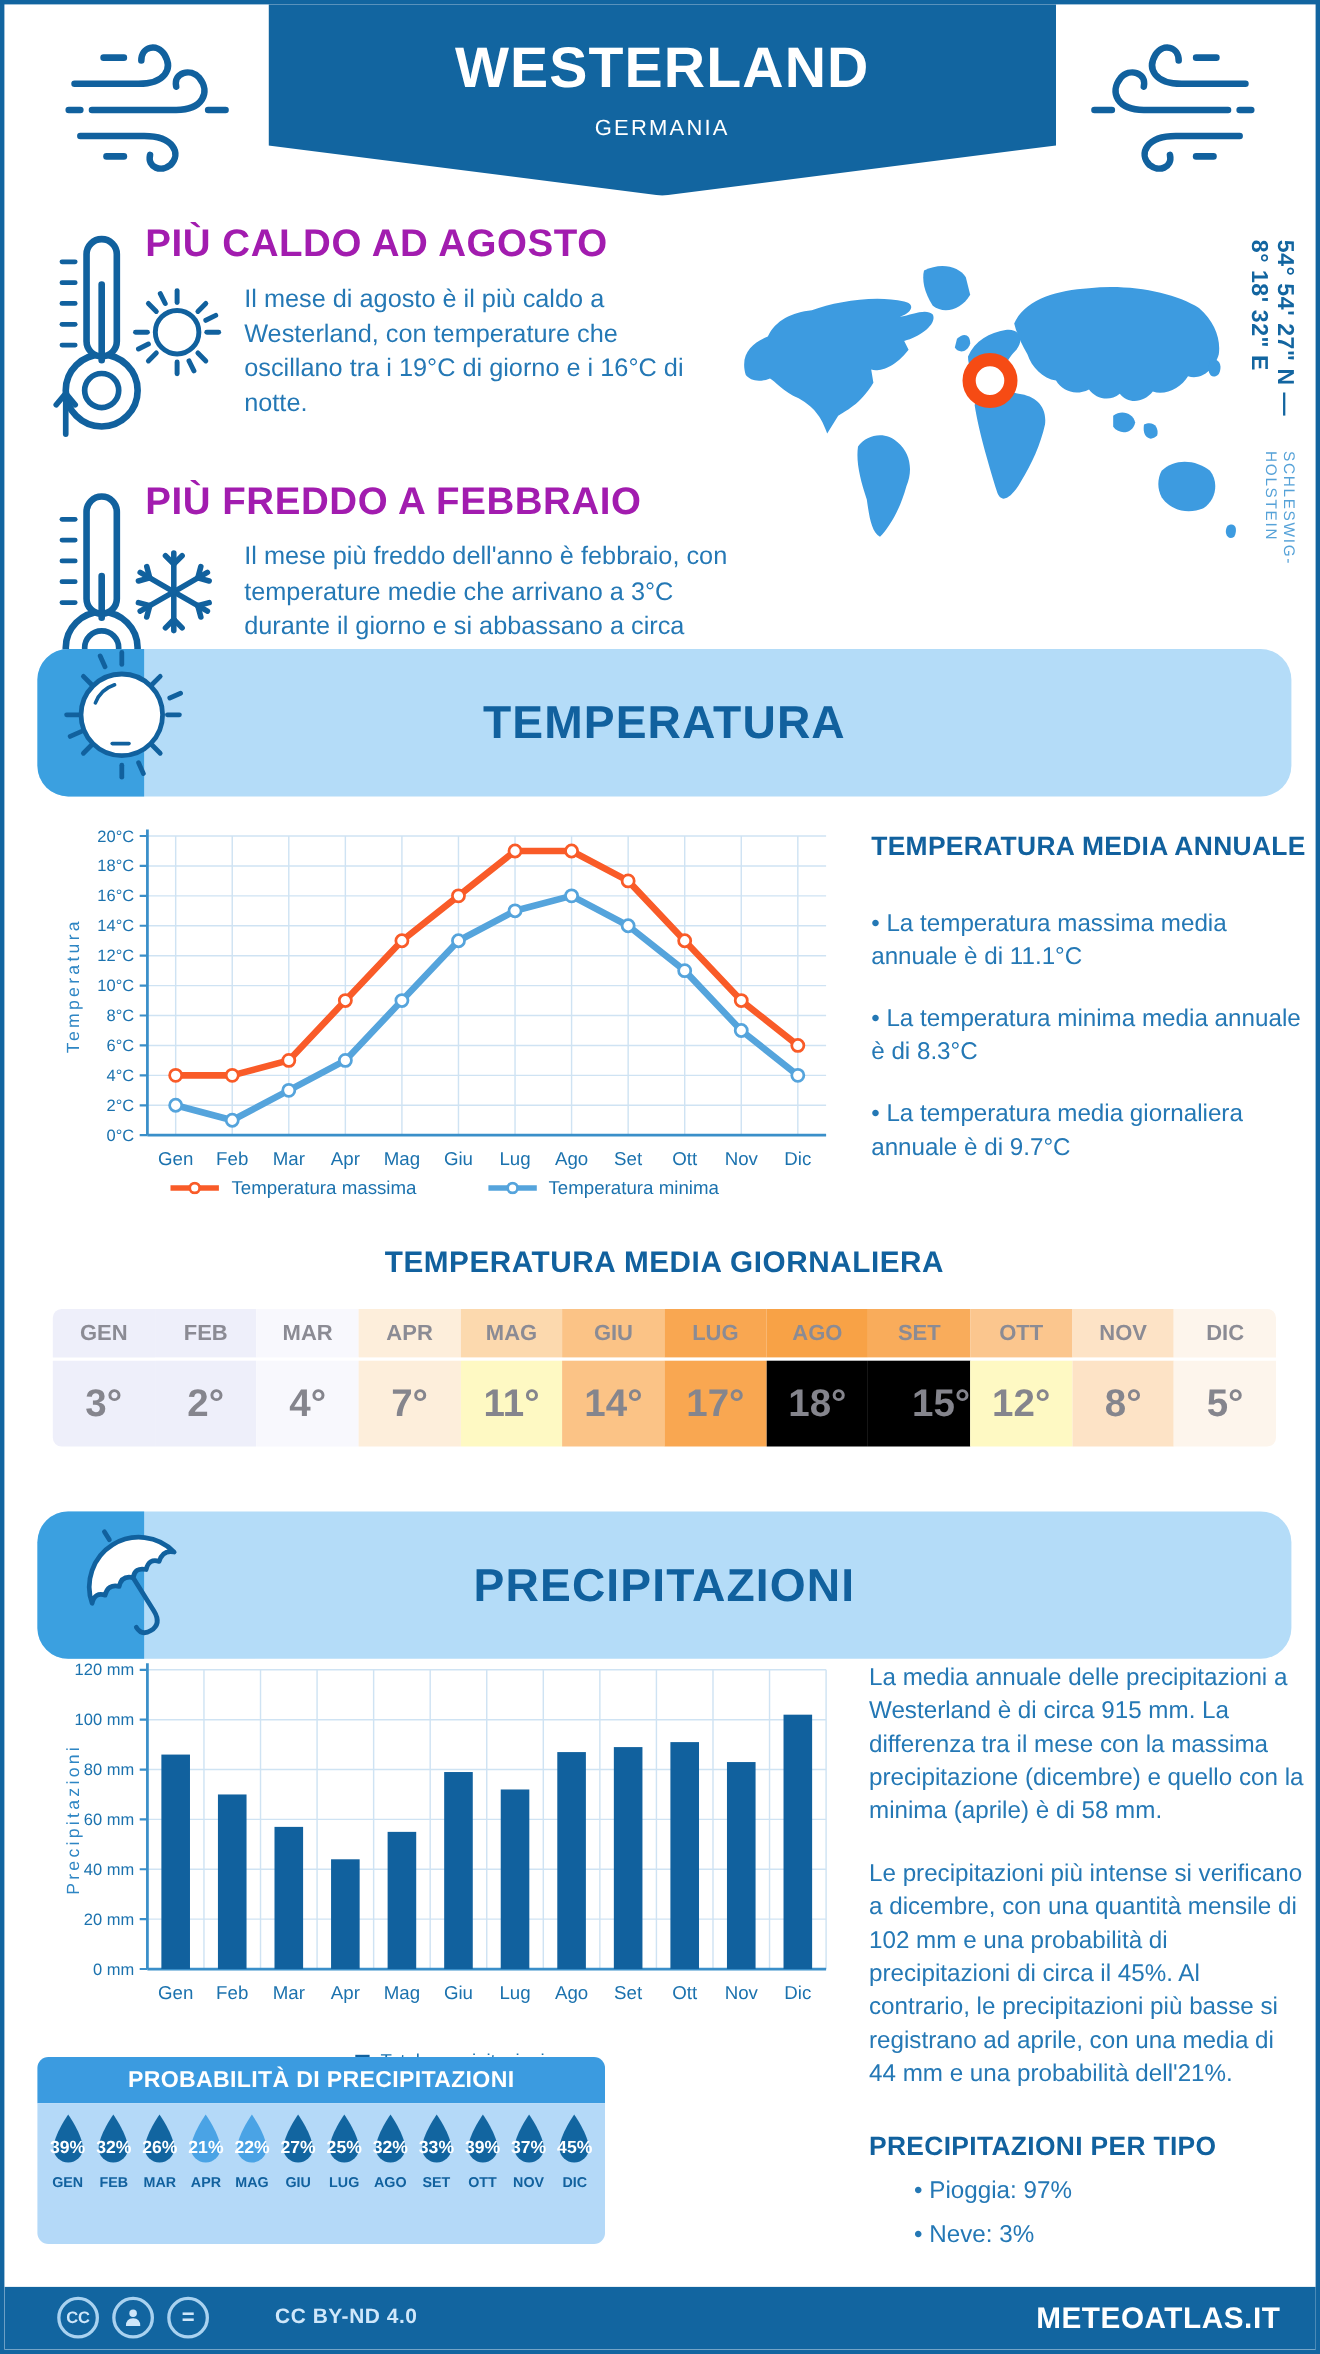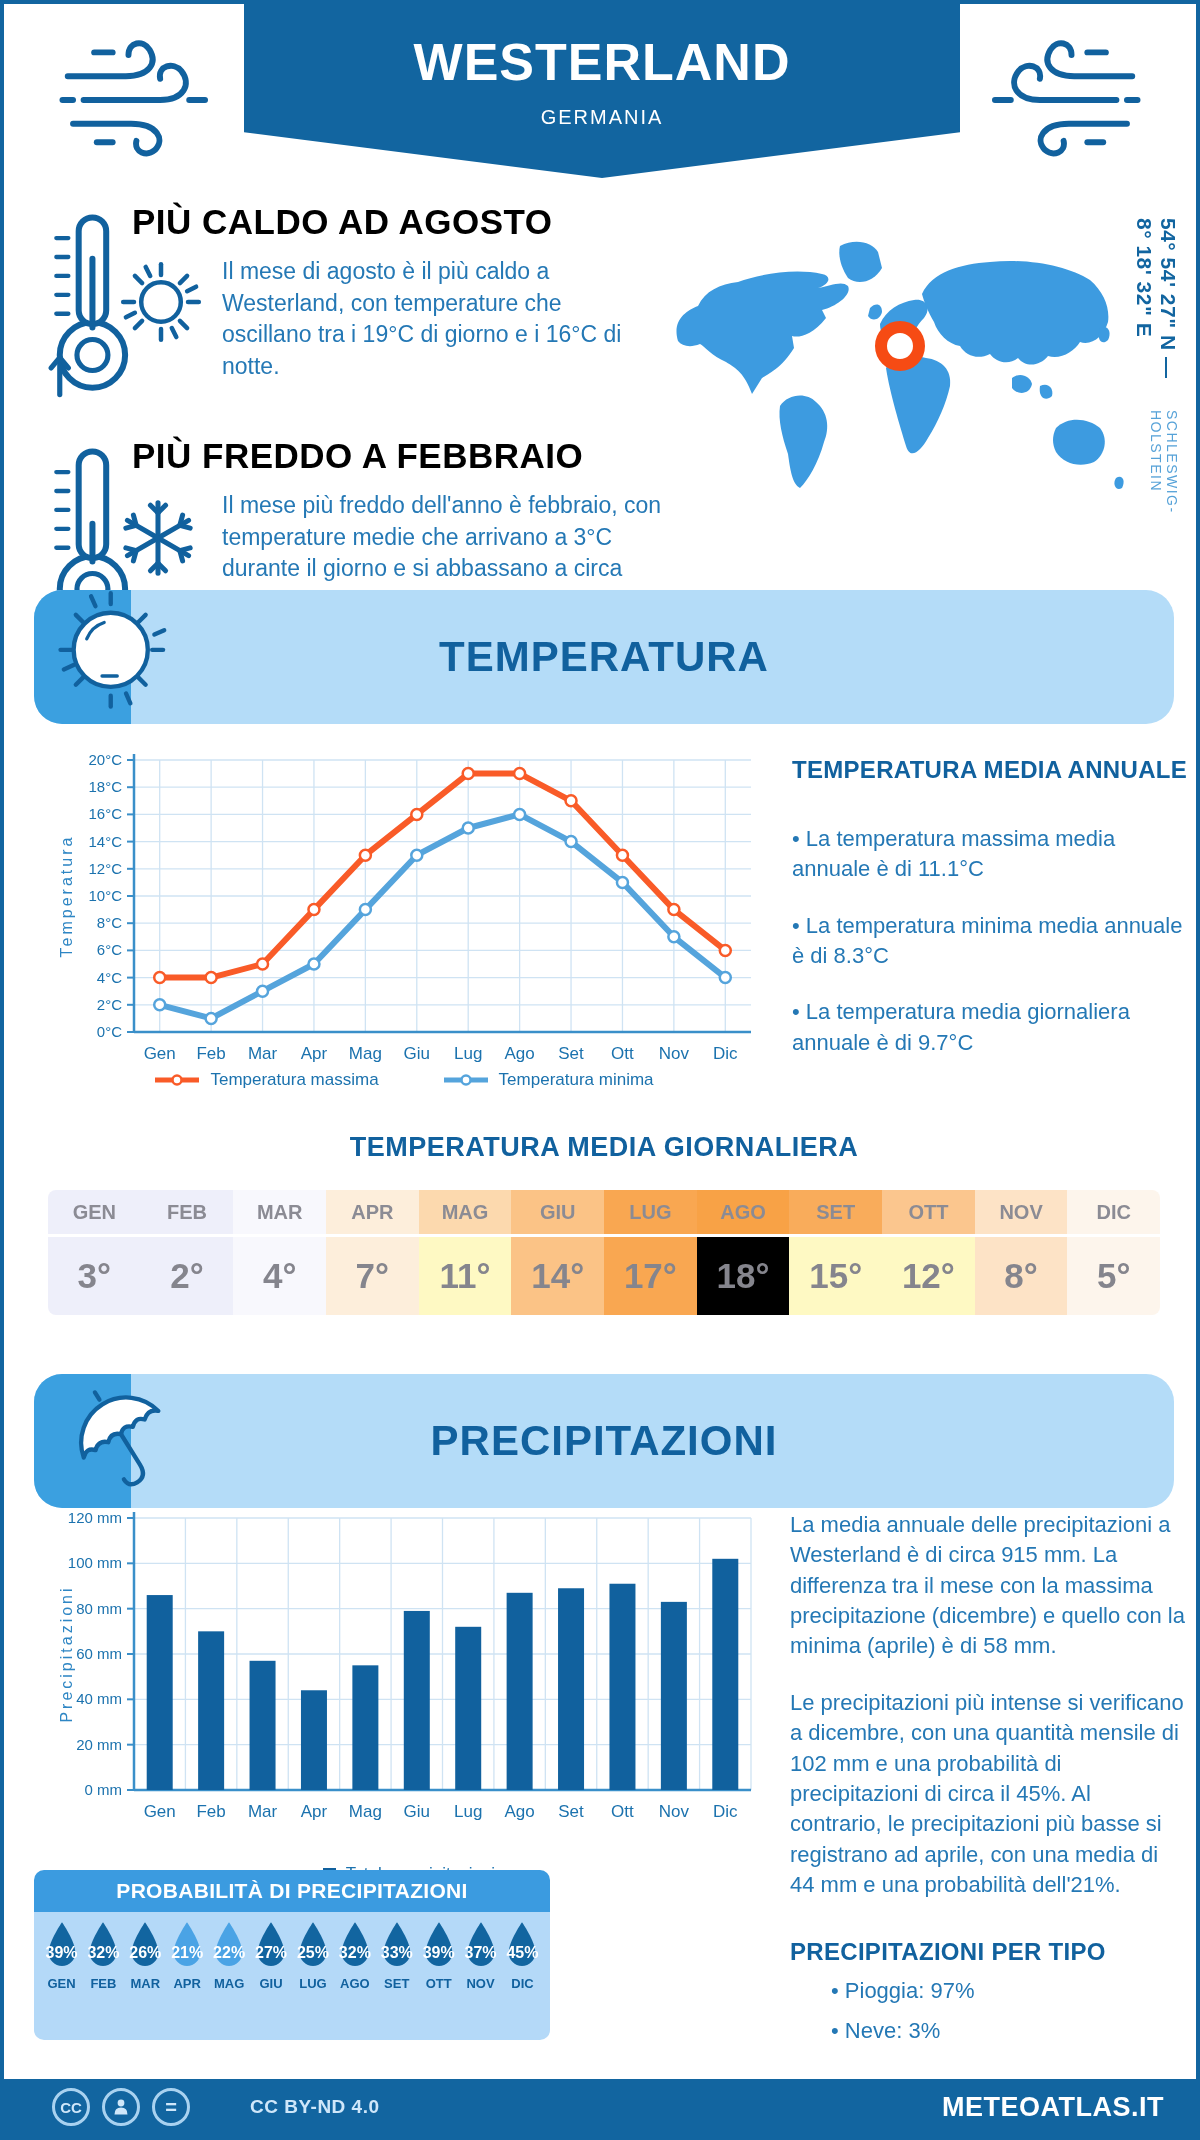--- a/index.html
+++ b/index.html
@@ -8,21 +8,21 @@
         font-family:"Liberation Sans",sans-serif;}
   .abs{position:absolute;}
 
   
   .ribbon{left:240px;top:-2px;width:716px;height:176px;background:#1265a0;
           clip-path:polygon(0 0,100% 0,100% 74%,50% 100%,0 74%);text-align:center;color:#fff;}
   .ribbon-title{margin-top:30px;font-size:52px;font-weight:bold;letter-spacing:1px;}
   .ribbon-sub{margin-top:14px;font-size:20px;letter-spacing:2px;}
 
   
-  .hl-title{font-size:35px;font-weight:bold;color:#000000;letter-spacing:0.5px;}
+  .hl-title{font-size:35px;font-weight:bold;color:#a21caf;letter-spacing:0.5px;}
   .hl-text{font-size:23px;line-height:1.38;color:#2478b5;}
 
   
   .map-caption{writing-mode:vertical-rl;display:flex;gap:8px;}
   .map-coord{font-size:21px;font-weight:bold;color:#1265a0;letter-spacing:0.5px;}
   .map-region{font-size:14px;color:#56a2d8;letter-spacing:1.5px;}
 
   
   .banner{left:30px;width:1140px;height:134px;background:#b4dcf8;border-radius:28px;}
   .banner-strip{position:absolute;left:0;top:0;width:97px;height:134px;background:#3ba0e0;
@@ -392,21 +392,21 @@
       <div class="tcol">
         <div class="tcell th" style="background: rgb(249, 167, 81);">LUG</div>
         <div class="tcell tv" style="background: rgb(249, 167, 81);">17°</div>
       </div>
       <div class="tcol">
         <div class="tcell th" style="background: rgb(248, 162, 70);">AGO</div>
         <div class="tcell tv" style="background: #000000;">18°</div>
       </div>
       <div class="tcol">
         <div class="tcell th" style="background: rgb(249, 172, 91);">SET</div>
-        <div class="tcell tv" style="background: #fef9c3;">15°</div>
+        <div class="tcell tv" style="background: #000000; text-align: right;">15°</div>
       </div>
       <div class="tcol">
         <div class="tcell th" style="background: rgb(251, 198, 142);">OTT</div>
         <div class="tcell tv" style="background: #fef9c3;">12°</div>
       </div>
       <div class="tcol">
         <div class="tcell th" style="background: rgb(253, 227, 198);">NOV</div>
         <div class="tcell tv" style="background: rgb(253, 227, 198);">8°</div>
       </div>
       <div class="tcol">

